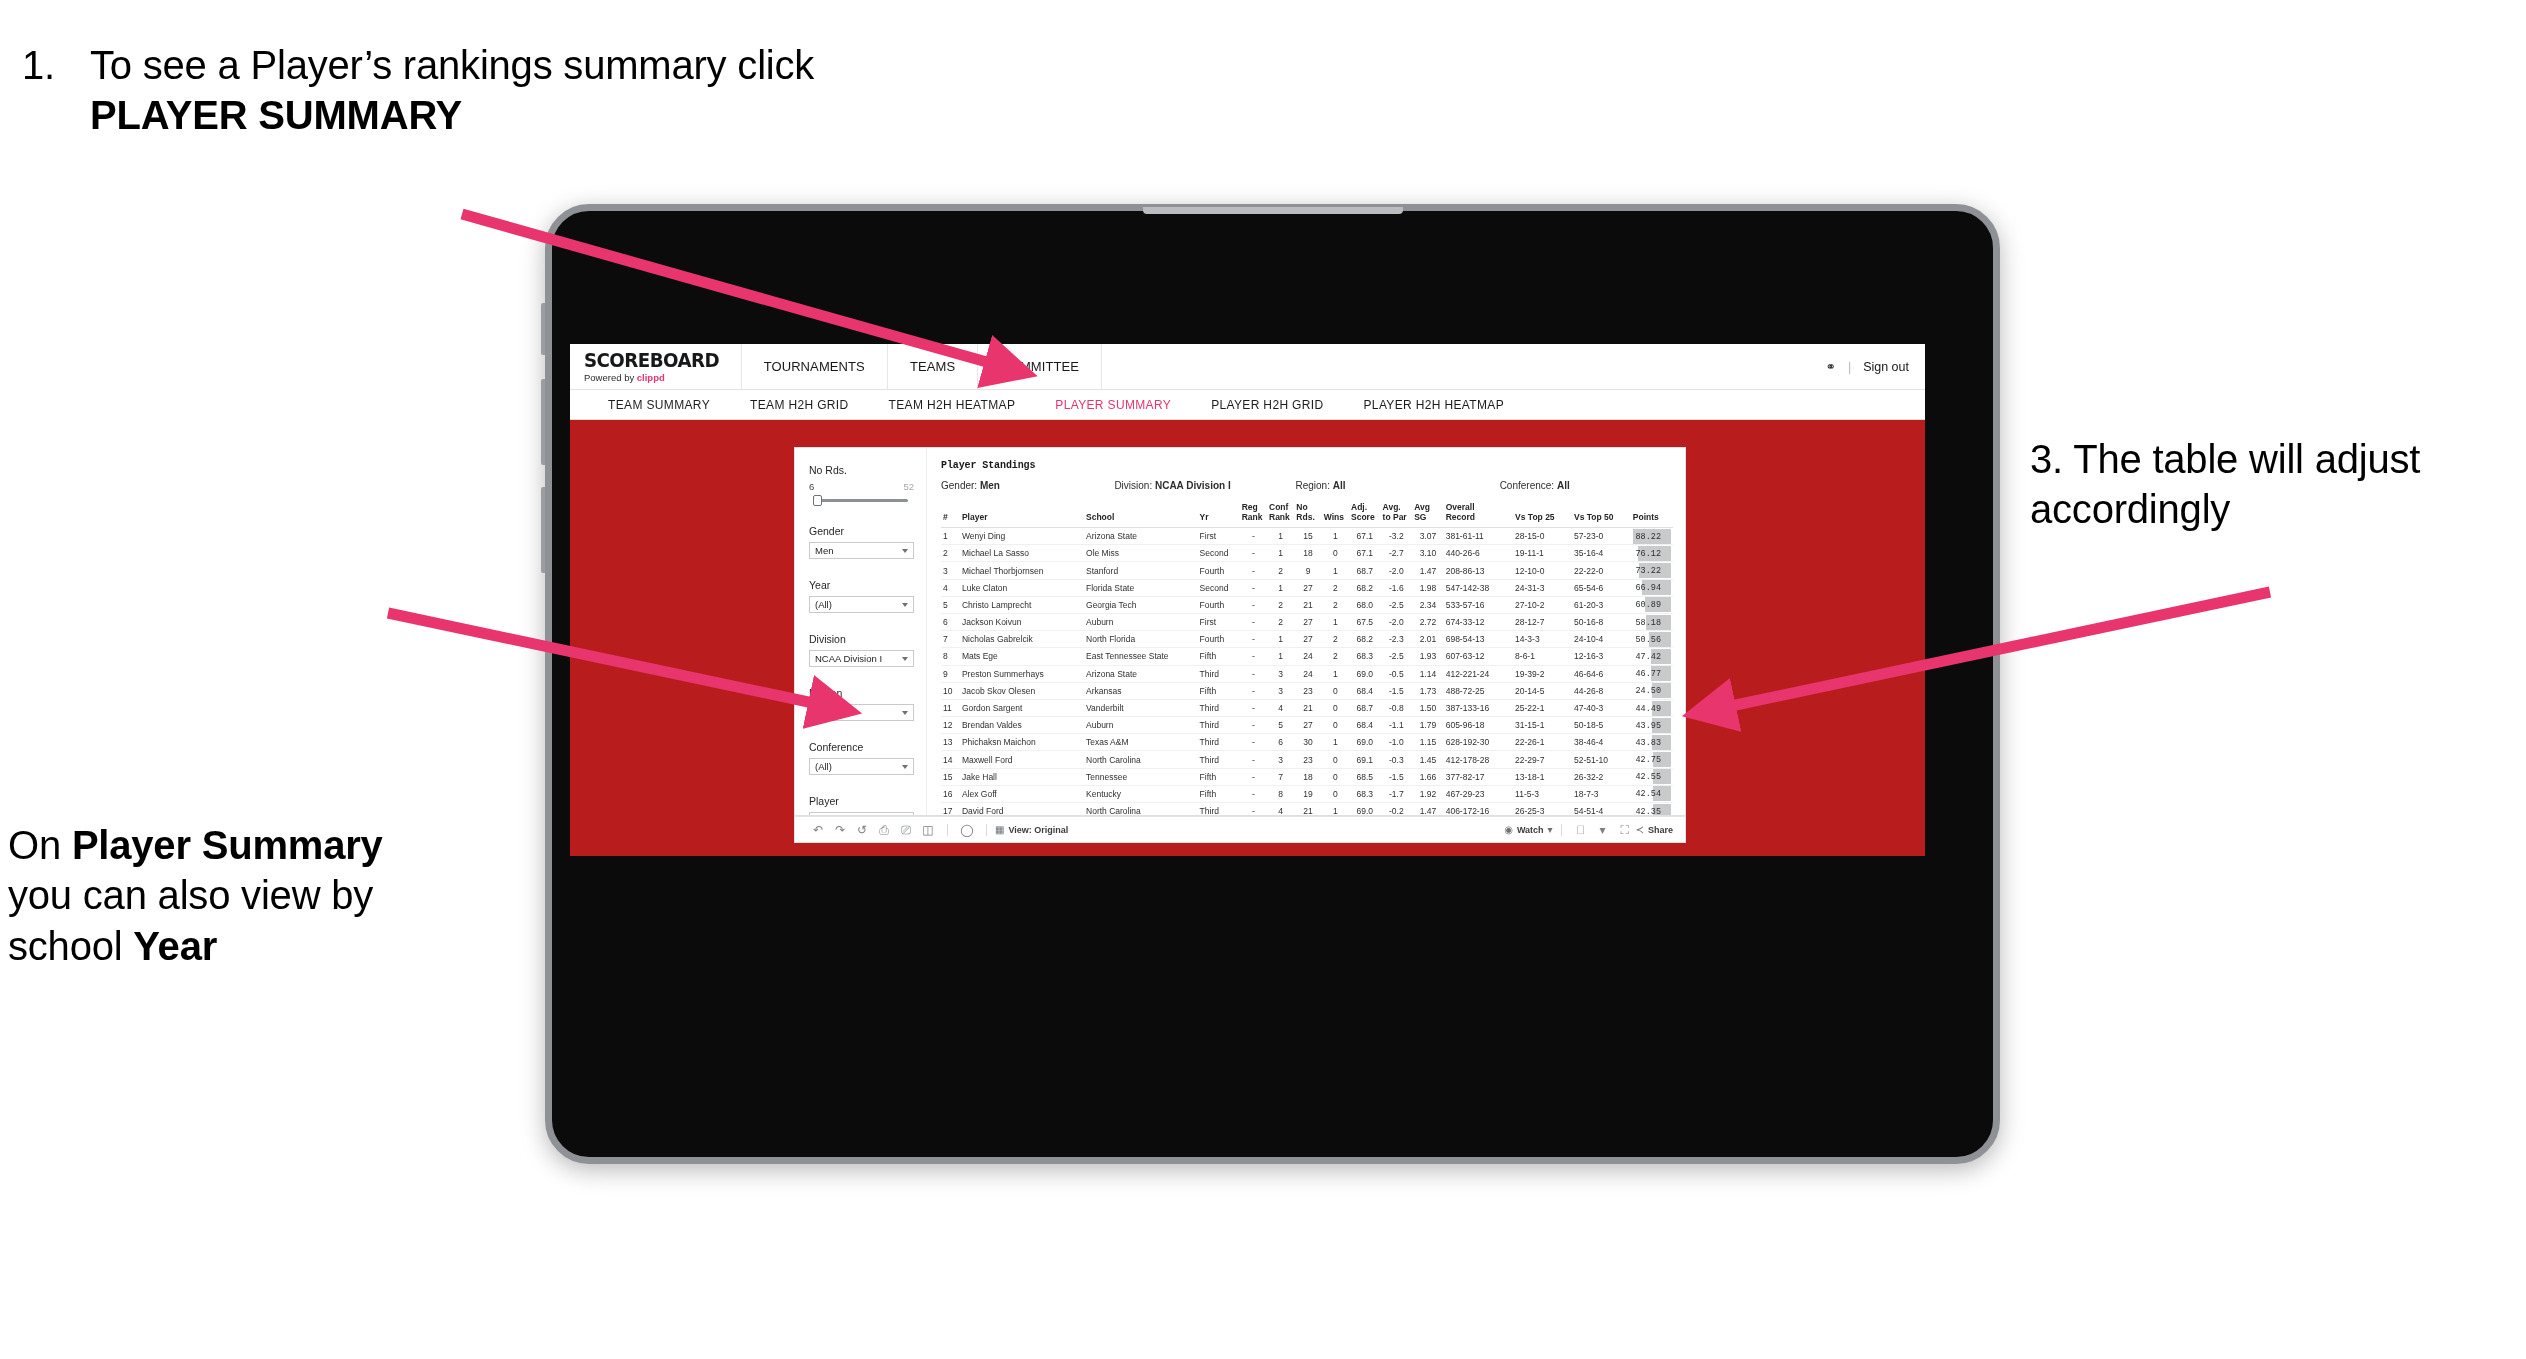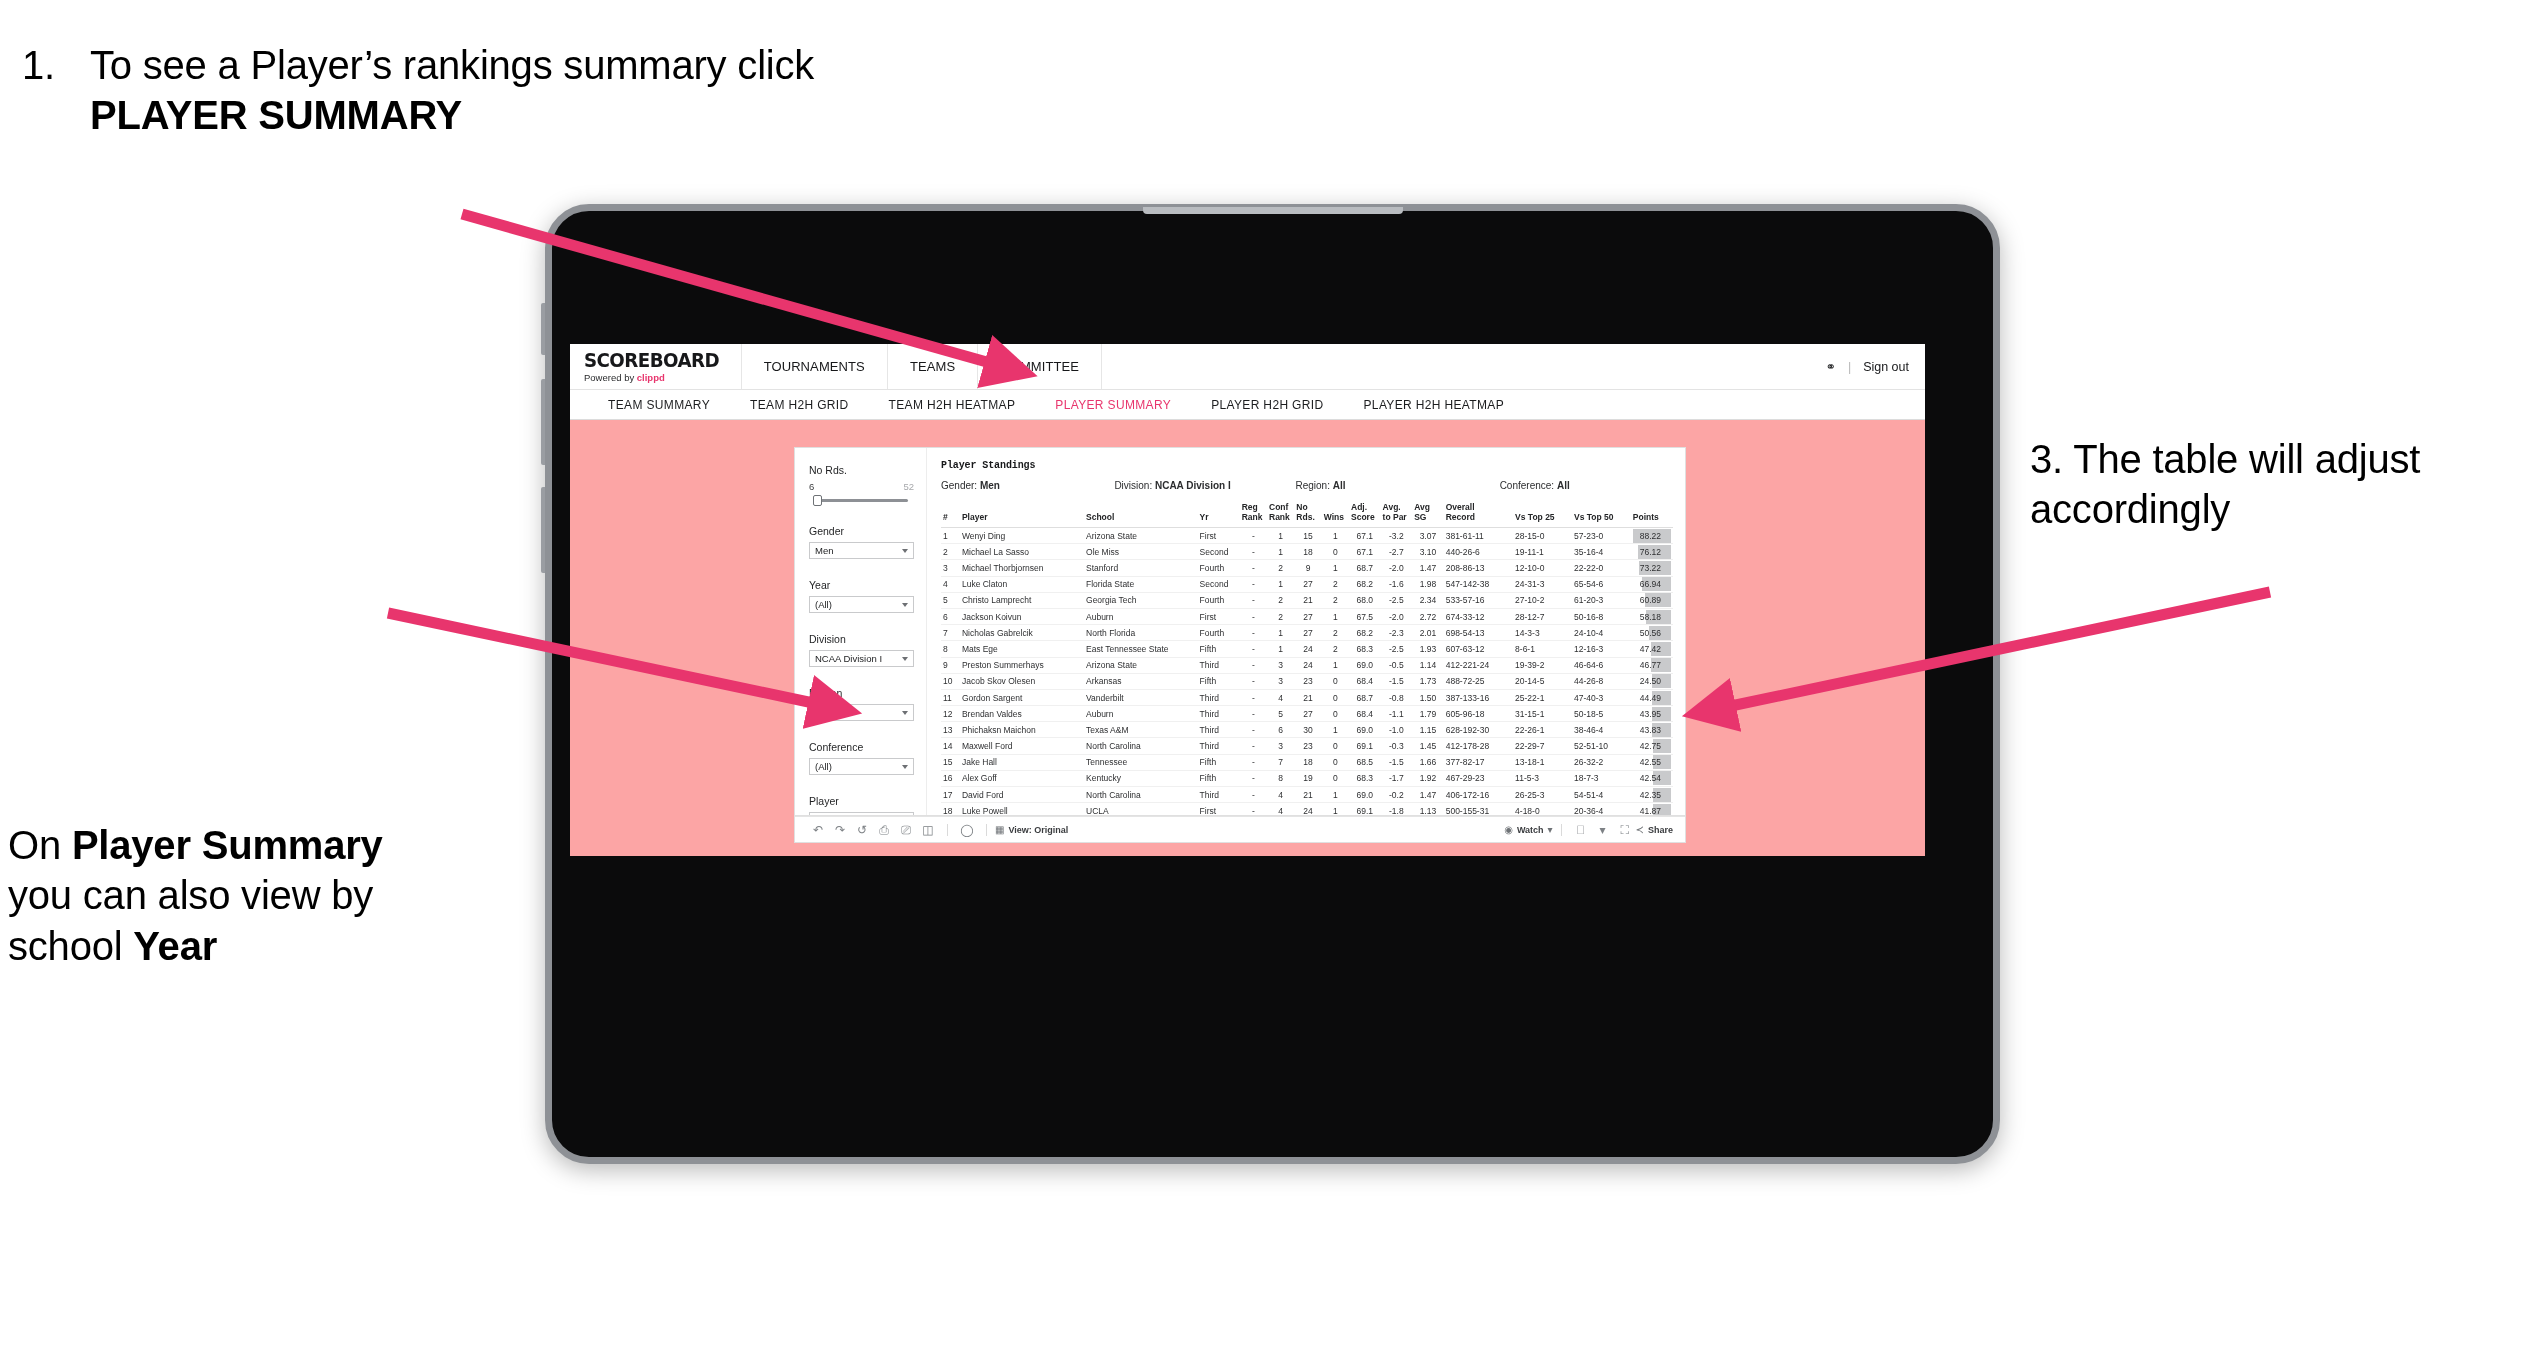--- a/index.html
+++ b/index.html
@@ -105,21 +105,21 @@
     padding-left: 18px; gap: 0;
     border-bottom: 1px solid #dcdcdc;
   }
   .tab {
     font-size: 12px; letter-spacing: 0.35px; color: #1c1d1f;
     padding: 0 20px; white-space: nowrap;
   }
   .tab.active { color: #e8356d; }
 
   
-  .dashboard { position: relative; height: 436px; background: #fca5a5; padding-top: 30px; }
+  .dashboard { position: relative; height: 436px; background: #b91c1c; padding-top: 30px; }
   .card {
     position: absolute; left: 225px; top: 28px;
     width: 890px; height: 368px;
     background: #fff; box-shadow: 0 0 0 1px #e0e0e0;
     display: flex;
   }
 
   
   .filters {
     width: 132px; padding: 16px 12px 0 14px;
@@ -172,21 +172,21 @@
   .c-or   { width: 66px; }
   .c-t25, .c-t50 { width: 56px; }
   .c-pts  { width: 40px; text-align: right; padding-right: 12px !important; position: relative; }
   th.c-rr, th.c-cr, th.c-nr, th.c-w, th.c-as, th.c-ap, th.c-sg { text-align: center; }
   th.c-pts { text-align: left; }
   .ptscell { position: relative; display: block; }
   .ptsbar {
     position: absolute; right: -10px; top: -2px; height: calc(100% + 4px);
     background: #c9cacc;
   }
-  .ptsval { position: relative; z-index: 2; }
+  .ptsval { position: relative; z-index: 2; font-family: Liberation Mono, monospace; }
 
   
   .toolbar {
     position: absolute; left: 225px; top: 396px; width: 890px; height: 26px;
     background: #fff; border-top: 1px solid #e4e4e4; box-shadow: 0 0 0 1px #e0e0e0;
     display: flex; align-items: center; padding: 0 12px; gap: 0;
     font-size: 9px; color: #4b4d50;
   }
   .tb-icon { width: 22px; text-align: center; color: #7d8185; font-size: 12px; }
   .tb-sep { width: 1px; height: 12px; background: #dadada; margin: 0 8px; }

